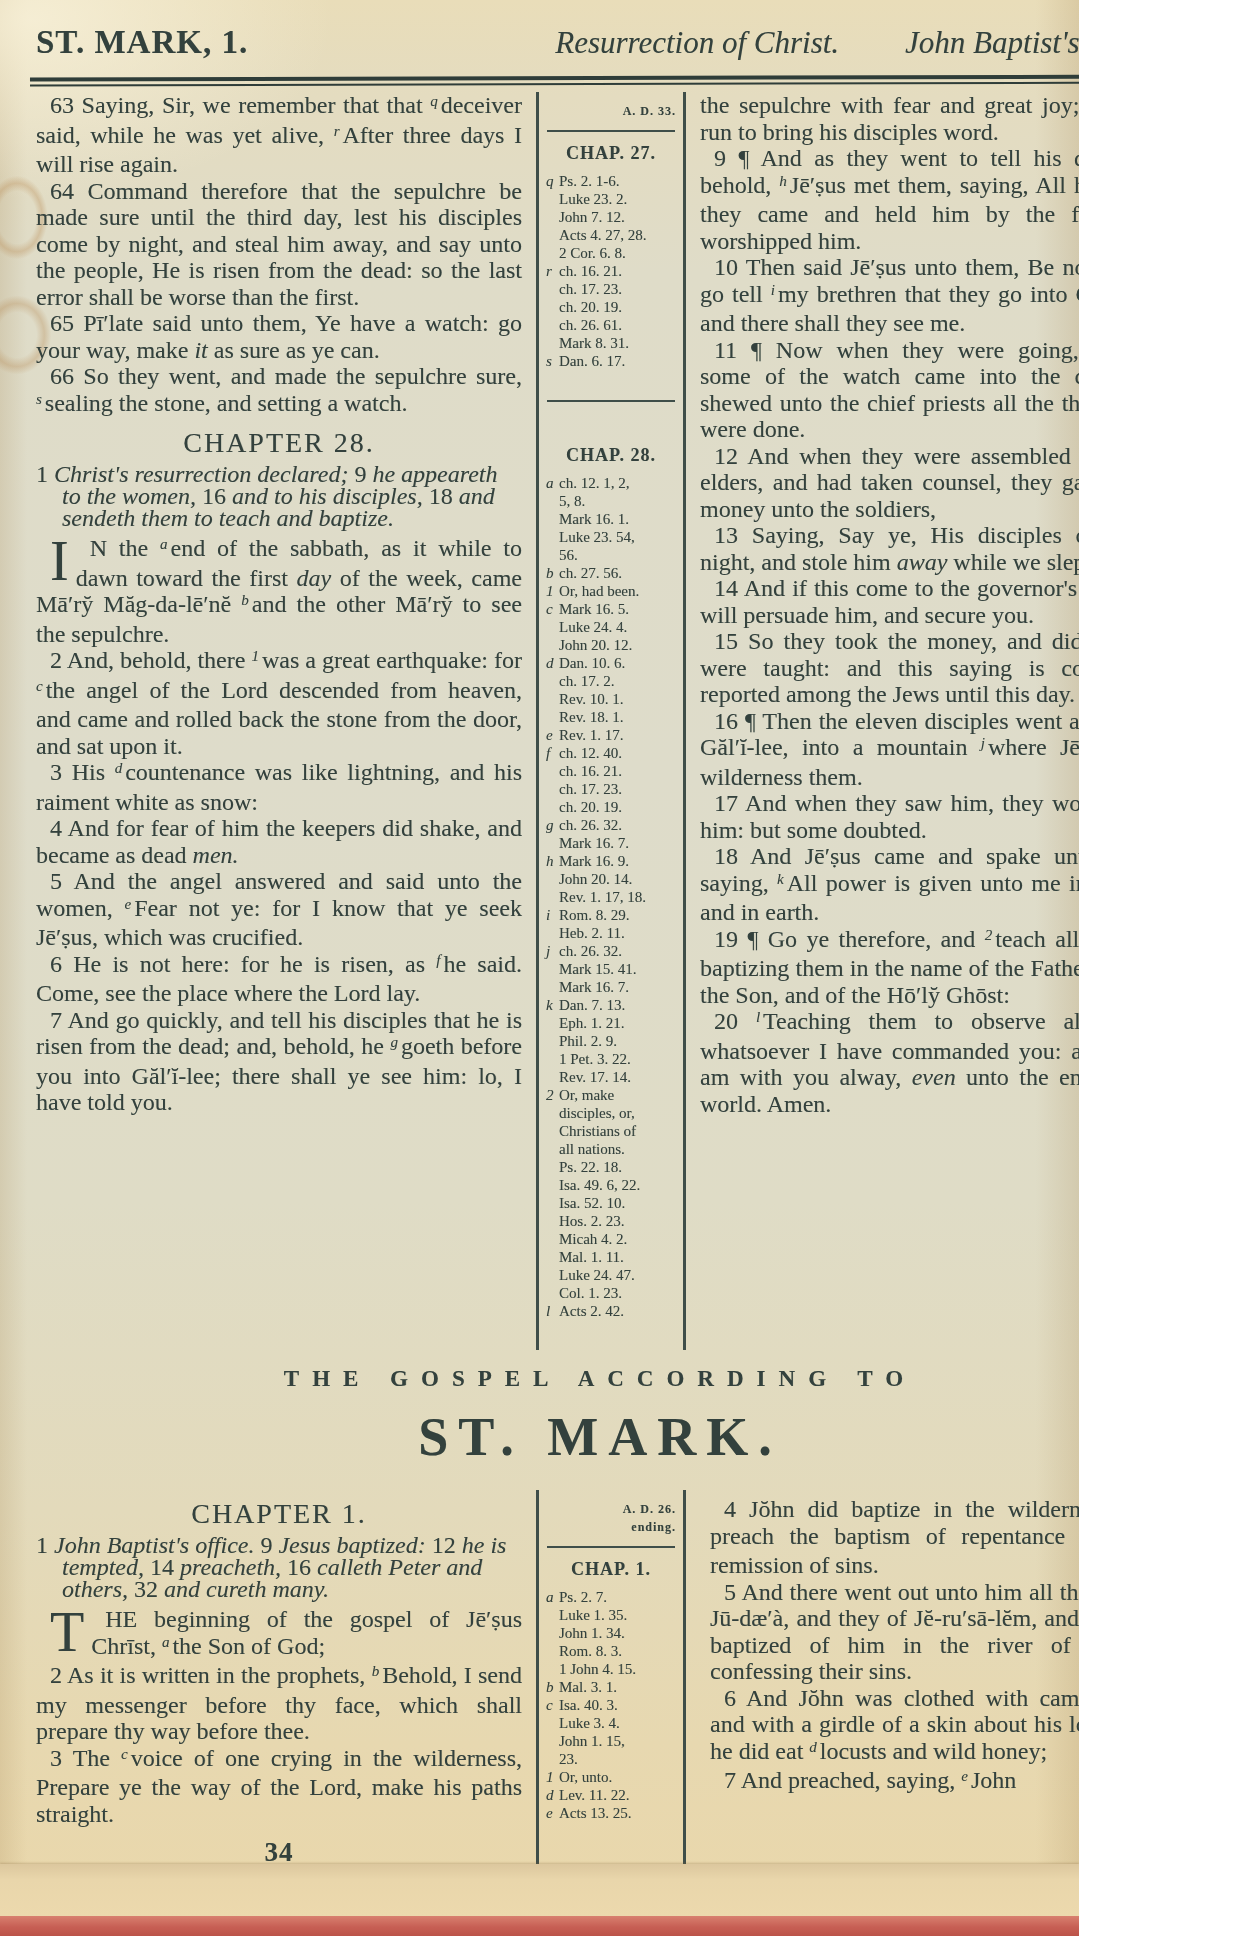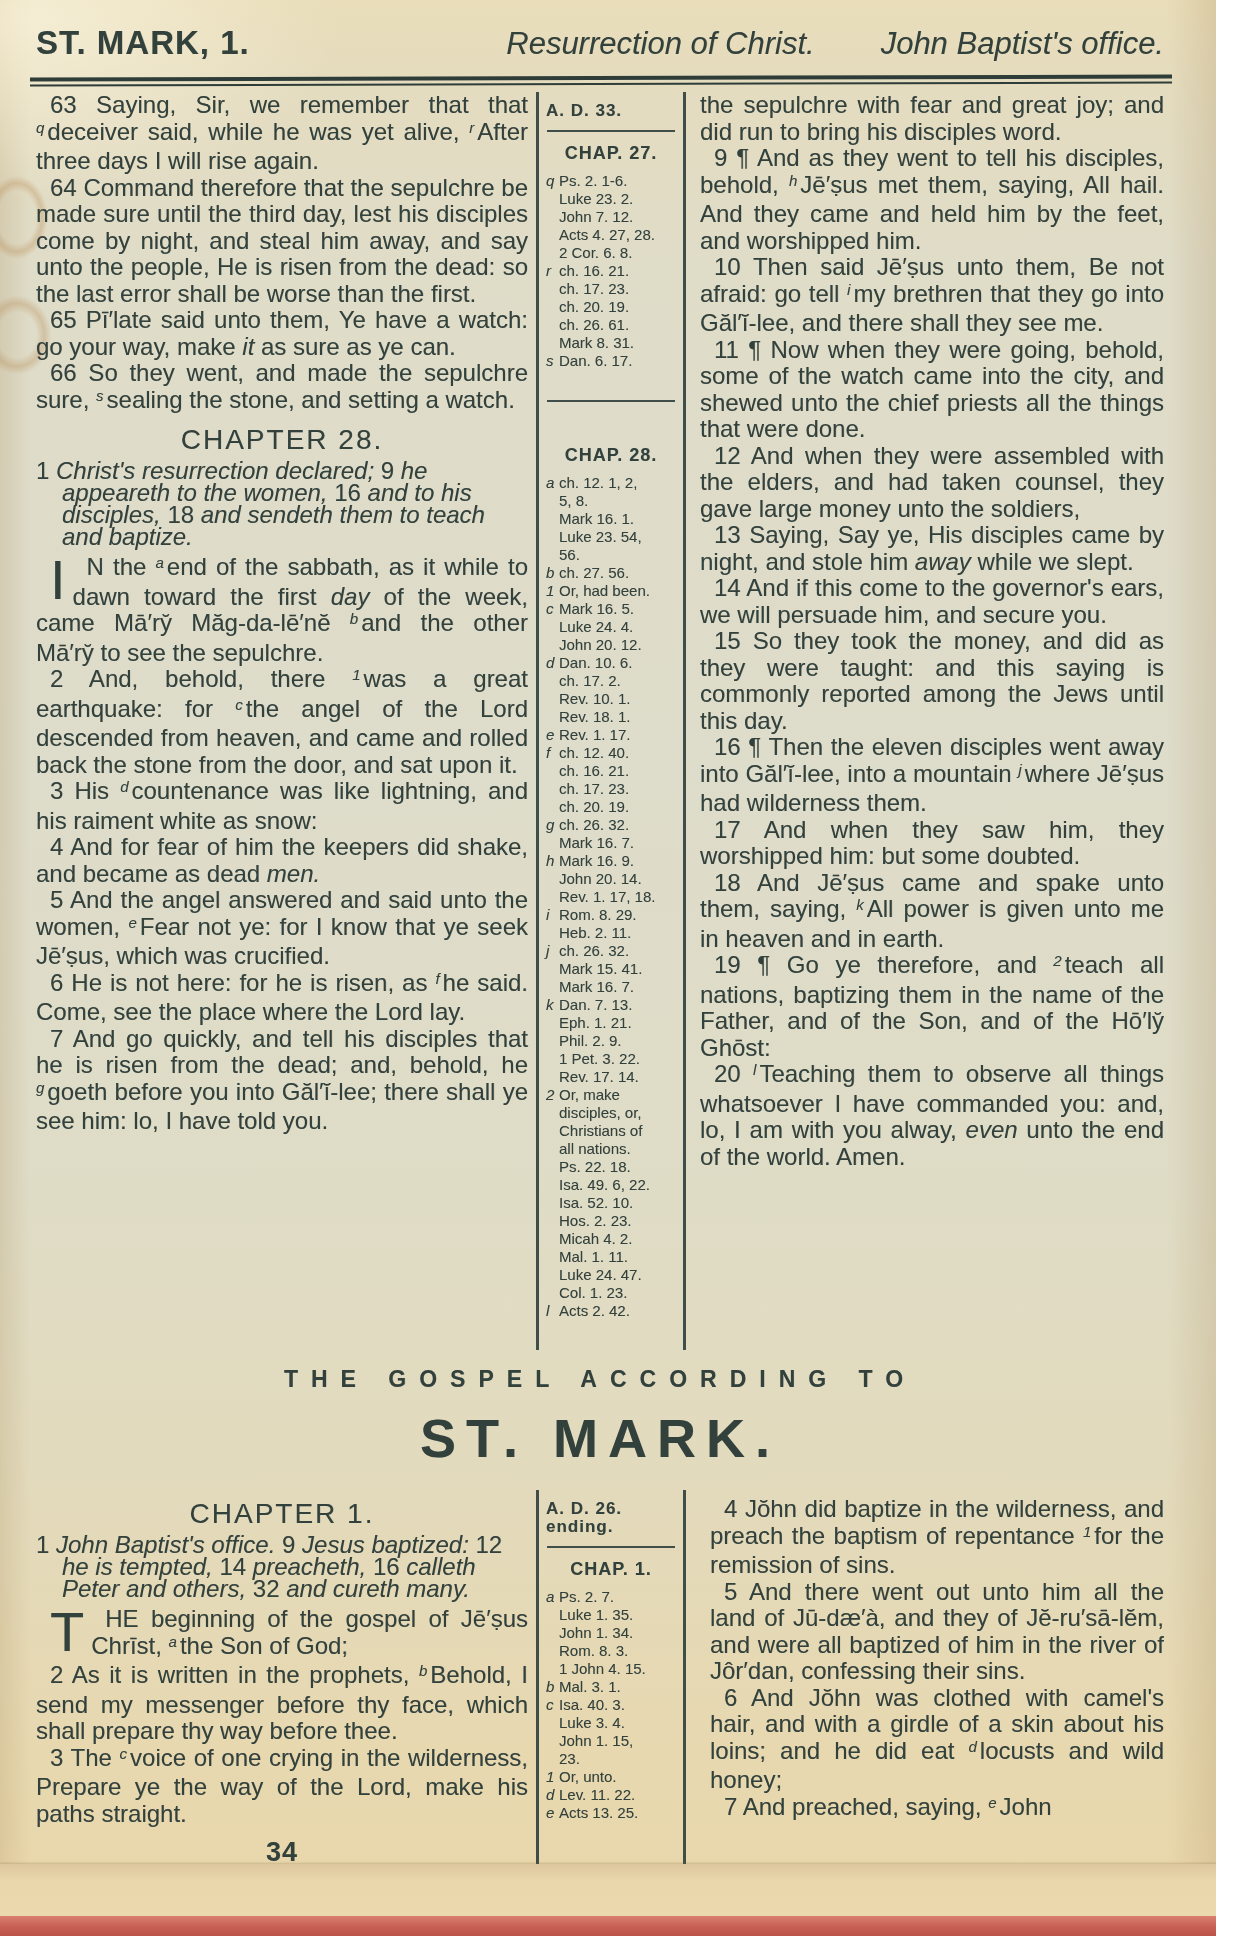--- a/index.html
+++ b/index.html
@@ -1,19 +1,19 @@
 <!DOCTYPE html>
 <html><head>
 <meta charset="utf-8">
 <style>
   html,body{margin:0;padding:0;}
   body{width:1249px;height:1936px;}
   .page{
-    position:relative;width:1216px;height:1936px;overflow:hidden;
-    font-family:Liberation Sans, sans-serif;color:#33413d;
+    position:relative;width:1079px;height:1936px;overflow:hidden;
+    font-family:Liberation Serif, serif;color:#33413d;
     text-shadow:0.3px 0.3px 0 rgba(51,65,61,.3);
     background:
       radial-gradient(500px 300px at 3% 1%, rgba(247,240,216,.85), rgba(247,240,216,0) 60%),
       linear-gradient(90deg, rgba(166,136,86,.20) 0%, rgba(166,136,86,0) 2.5%, rgba(166,136,86,0) 96%, rgba(166,136,86,.22) 100%),
       linear-gradient(180deg,#e9ddb9 0%,#e4dcc0 5%,#dfdcc8 14%,#dedcca 40%,#dfdcc6 62%,#e3dabb 78%,#e7d8b0 90%,#ead7aa 100%);
   }
   .stain{position:absolute;pointer-events:none;}
   .stain-1{left:-18px;top:170px;width:70px;height:95px;border-radius:50%;
     background:radial-gradient(closest-side,rgba(190,150,95,0) 55%,rgba(185,140,85,.35) 72%,rgba(190,150,95,0) 88%);}
   .stain-2{left:-22px;top:290px;width:78px;height:90px;border-radius:50%;
@@ -23,35 +23,35 @@
   .rh-left{font-weight:bold;font-size:33px;letter-spacing:1px;}
   .rh-center{font-style:italic;font-size:31px;margin-left:auto;}
   .rh-right{font-style:italic;font-size:31px;margin-left:66px;}
   .head-rule{position:absolute;top:76px;left:30px;width:1142px;height:3px;
     border-top:4px solid #2f3d39;border-bottom:2px solid #2f3d39;transform:rotate(-0.15deg);}
 
   .section{position:absolute;left:36px;width:1128px;display:flex;overflow:hidden;}
   .section-top{top:92px;height:1258px;}
   .section-bottom{top:1490px;height:376px;}
   .col{box-sizing:border-box;}
-  .col-left{flex:0 0 500px;padding-right:8px;}
+  .col-left{flex:0 0 500px;padding-right:14px;}
   .col-right{flex:1 1 auto;padding-left:14px;}
   .section-bottom .col-right{padding-top:6px;padding-left:24px;}
   .refcol{flex:0 0 150px;box-sizing:border-box;border-left:3px solid #3f4e49;border-right:3px solid #3f4e49;
     padding:4px 7px 0;font-size:15px;line-height:18px;}
 
   .verse{margin:0;text-align:justify;text-indent:14px;font-size:24px;line-height:26.5px;}
   .verse.cont{text-indent:0;}
   .seg-i{font-style:italic;}
   .seg-r{font-style:italic;font-size:15px;position:relative;top:-7px;margin-right:3px;}
   .dropcap{float:left;font-size:56px;line-height:44px;padding:4px 7px 0 0;}
   .chapter-head{font-size:28px;letter-spacing:2px;text-align:center;margin:8px 0 4px;}
   .summary{margin:0 0 6px;font-size:24px;line-height:22px;padding-left:26px;text-indent:-26px;text-align:left;}
 
-  .ad{text-align:left;font-weight:bold;font-size:17px;letter-spacing:1px;margin-top:6px;}
+  .ad{text-align:right;font-weight:bold;font-size:12px;letter-spacing:1px;margin-top:6px;}
   .ad2{margin-top:0;}
   .refrule{border-top:2px solid #3f4e49;margin:10px 1px 12px;}
   .refrule-mid{margin:30px 1px 44px;}
   .chap{text-align:center;font-weight:bold;font-size:18px;letter-spacing:1px;margin:0 0 10px;}
   .refline{display:flex;align-items:flex-start;}
   .refmark{flex:0 0 13px;font-style:italic;}
   .reftext{flex:1;}
 
   .gospel-title{position:absolute;top:1366px;left:36px;width:1128px;text-align:center;}
   .gt-kicker{font-size:23px;font-weight:bold;letter-spacing:13px;}

